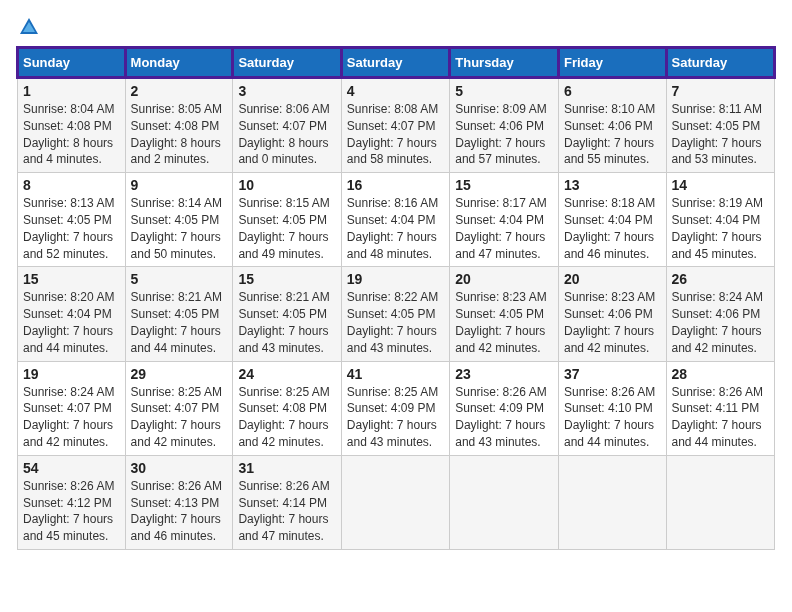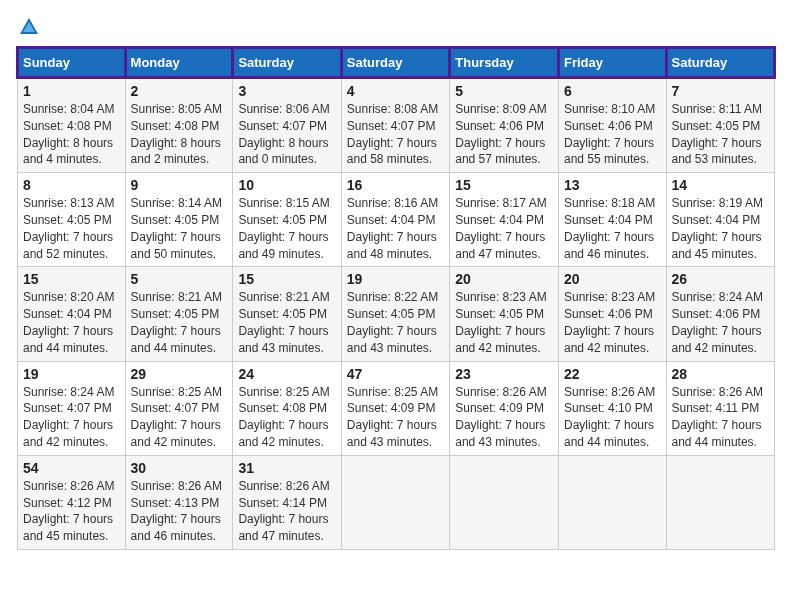--- a/index.html
+++ b/index.html
@@ -277,33 +277,33 @@
           Sunrise: 8:25 AM<br>Sunset: 4:07 PM<br>Daylight: 7 hours and 42 minutes.
         </div>
       </td>
         <td>
         <span class="day-num">24</span>
         <div class="day-info">
           Sunrise: 8:25 AM<br>Sunset: 4:08 PM<br>Daylight: 7 hours and 42 minutes.
         </div>
       </td>
         <td>
-        <span class="day-num">47</span>
+        <span class="day-num">41</span>
         <div class="day-info">
           Sunrise: 8:25 AM<br>Sunset: 4:09 PM<br>Daylight: 7 hours and 43 minutes.
         </div>
       </td>
         <td>
         <span class="day-num">23</span>
         <div class="day-info">
           Sunrise: 8:26 AM<br>Sunset: 4:09 PM<br>Daylight: 7 hours and 43 minutes.
         </div>
       </td>
         <td>
-        <span class="day-num">22</span>
+        <span class="day-num">37</span>
         <div class="day-info">
           Sunrise: 8:26 AM<br>Sunset: 4:10 PM<br>Daylight: 7 hours and 44 minutes.
         </div>
       </td>
         <td>
         <span class="day-num">28</span>
         <div class="day-info">
           Sunrise: 8:26 AM<br>Sunset: 4:11 PM<br>Daylight: 7 hours and 44 minutes.
         </div>
       </td>

